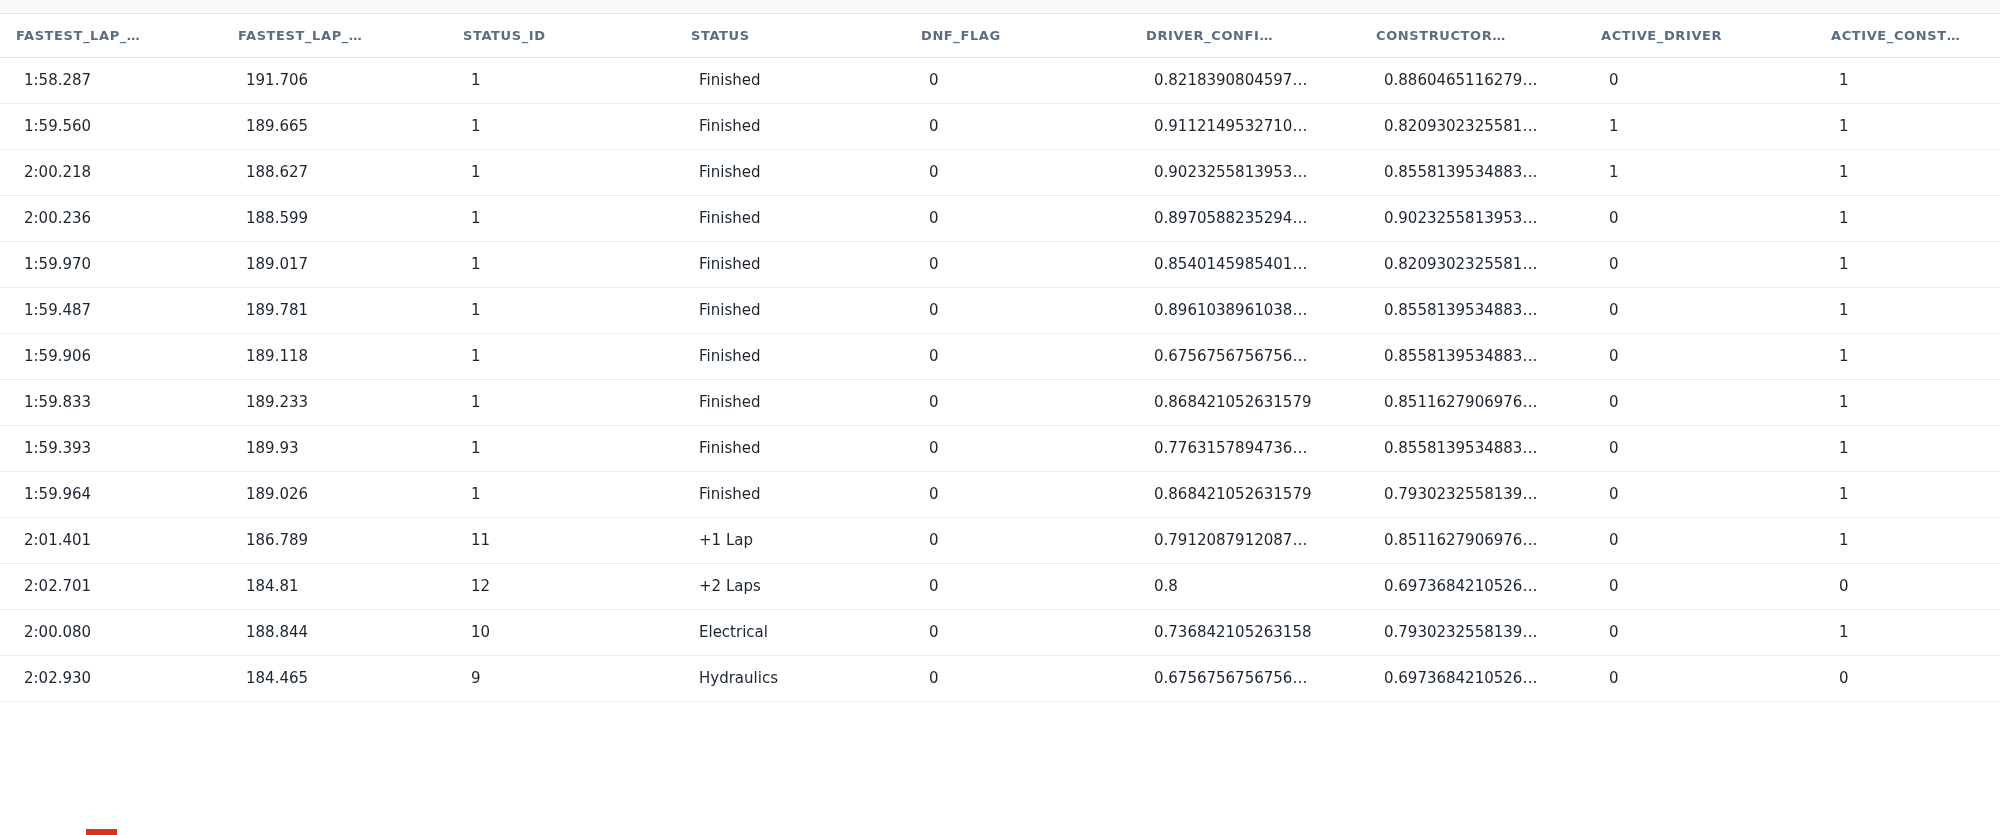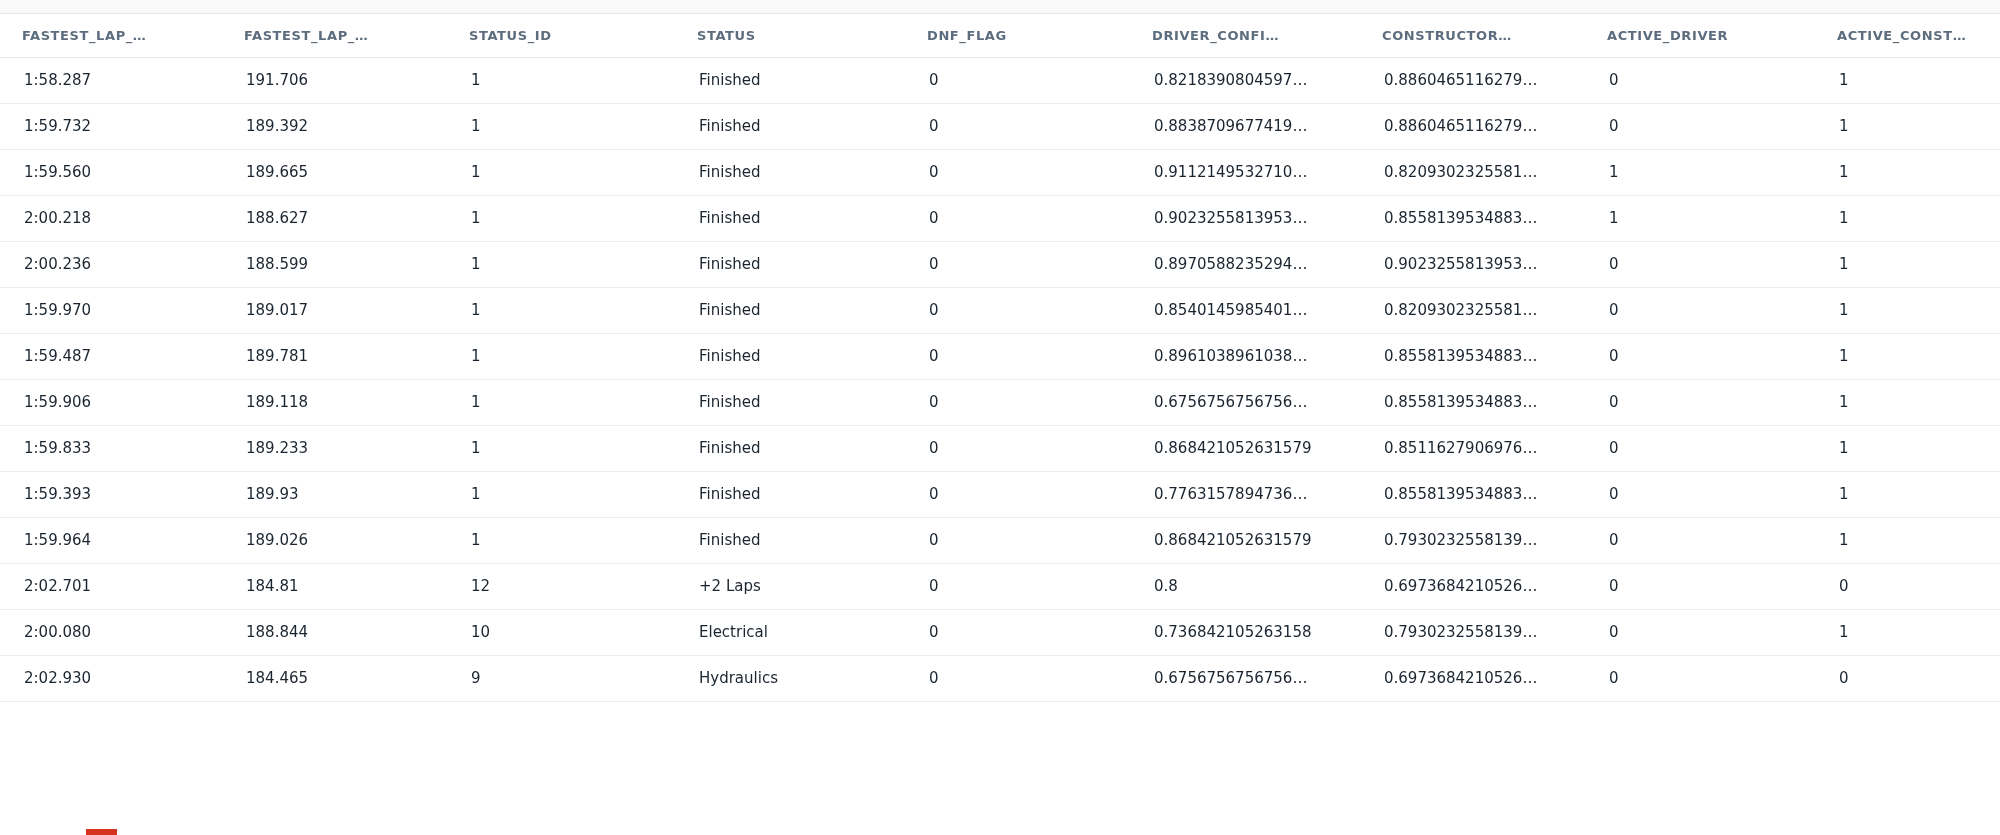--- a/index.html
+++ b/index.html
@@ -25,21 +25,21 @@
     border-bottom: 1px solid #e4e6e8;
   }
   table.data-grid {
     width: 2000px;
     border-collapse: collapse;
     table-layout: fixed;
   }
   table.data-grid th {
     text-align: left;
     vertical-align: middle;
-    padding: 13px 10px 12px 22px;
+    padding: 13px 10px 12px 16px;
     font-size: 13px;
     line-height: 18px;
     font-weight: 600;
     letter-spacing: 0.6px;
     color: #5d6d7e;
     background: #ffffff;
     border-bottom: 1px solid #e4e6e8;
     white-space: nowrap;
     overflow: hidden;
   }
@@ -99,31 +99,20 @@
           <td>191.706</td>
           <td>1</td>
           <td>Finished</td>
           <td>0</td>
           <td>0.8218390804597…</td>
           <td>0.8860465116279…</td>
           <td>0</td>
           <td>1</td>
         </tr>
         <tr>
-          <td>1:59.732</td>
-          <td>189.392</td>
-          <td>1</td>
-          <td>Finished</td>
-          <td>0</td>
-          <td>0.8838709677419…</td>
-          <td>0.8860465116279…</td>
-          <td>0</td>
-          <td>1</td>
-        </tr>
-        <tr>
           <td>1:59.560</td>
           <td>189.665</td>
           <td>1</td>
           <td>Finished</td>
           <td>0</td>
           <td>0.9112149532710…</td>
           <td>0.8209302325581…</td>
           <td>1</td>
           <td>1</td>
         </tr>
@@ -205,20 +194,31 @@
           <td>1</td>
         </tr>
         <tr>
           <td>1:59.964</td>
           <td>189.026</td>
           <td>1</td>
           <td>Finished</td>
           <td>0</td>
           <td>0.868421052631579</td>
           <td>0.7930232558139…</td>
+          <td>0</td>
+          <td>1</td>
+        </tr>
+        <tr>
+          <td>2:01.401</td>
+          <td>186.789</td>
+          <td>11</td>
+          <td>+1 Lap</td>
+          <td>0</td>
+          <td>0.7912087912087…</td>
+          <td>0.8511627906976…</td>
           <td>0</td>
           <td>1</td>
         </tr>
         <tr>
           <td>2:02.701</td>
           <td>184.81</td>
           <td>12</td>
           <td>+2 Laps</td>
           <td>0</td>
           <td>0.8</td>

